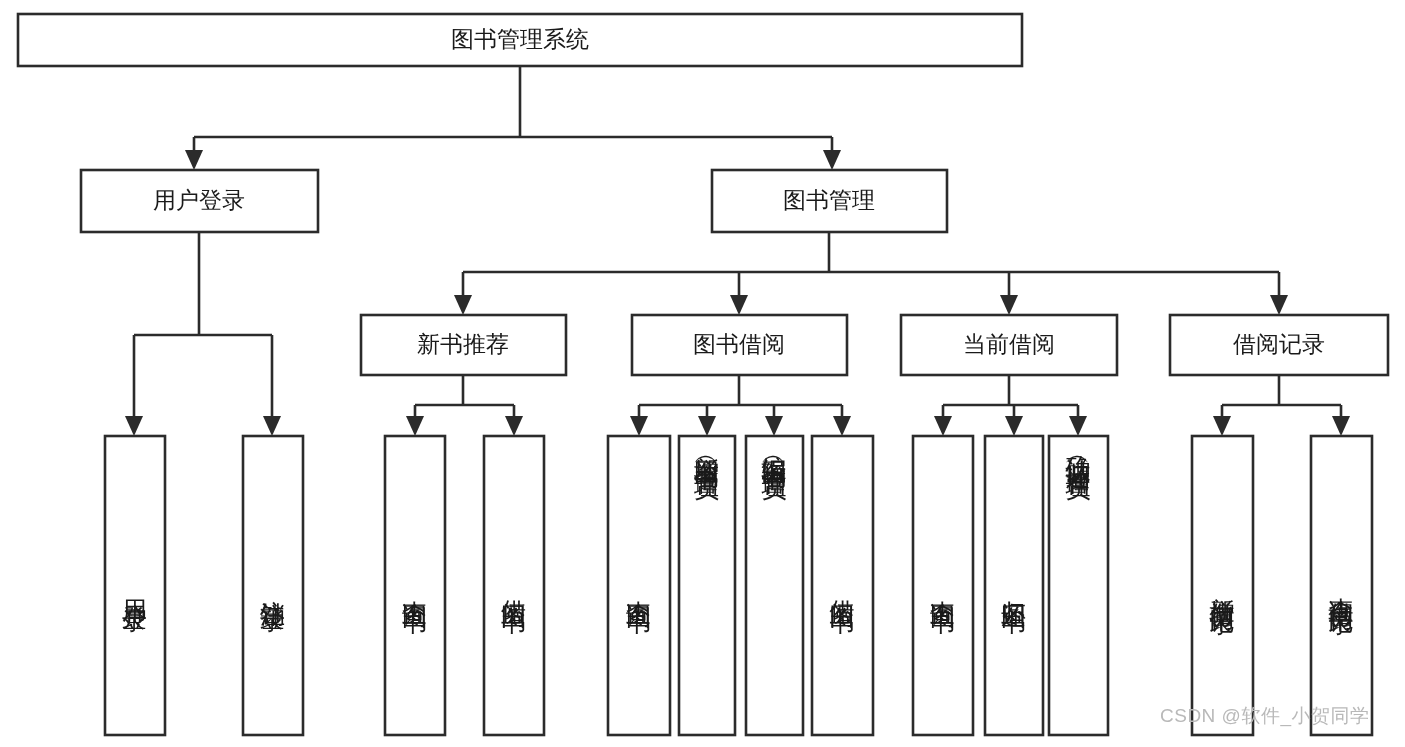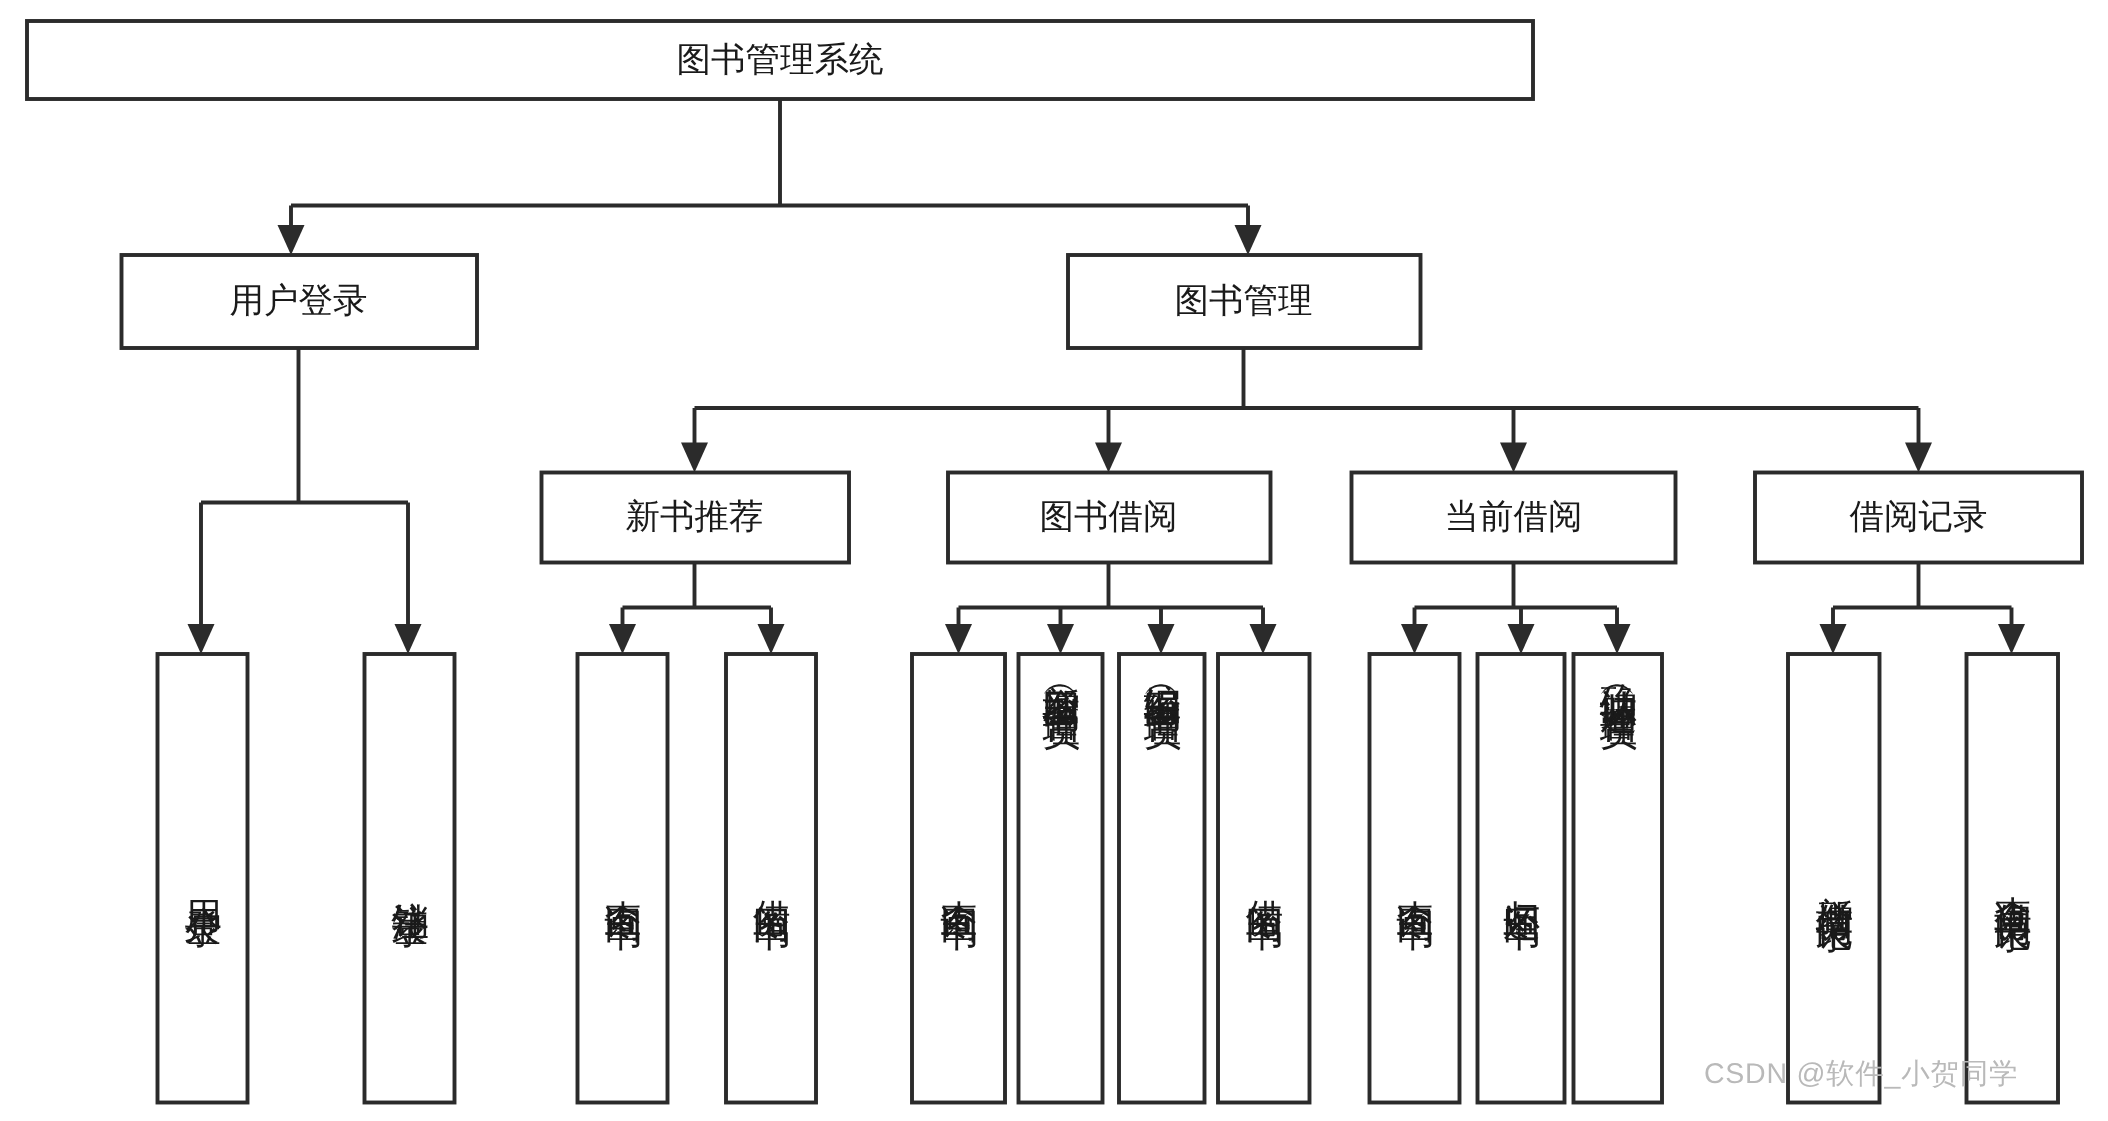--- a/index.html
+++ b/index.html
@@ -239,15 +239,15 @@
   <div class="leaf-label-wrap" style="left:1049px; top:436px; width:59px; height:299px; align-items:flex-start;">
     <span class="leaf-label">确认归还（管理员）</span>
   </div>
   <div class="leaf-label-wrap" style="left:1192px; top:436px; width:61px; height:299px;">
     <span class="leaf-label">新增借阅记录</span>
   </div>
   <div class="leaf-label-wrap" style="left:1311px; top:436px; width:61px; height:299px;">
     <span class="leaf-label">查询借阅记录</span>
   </div>
 
-  <div class="watermark" style="left:1136px; top:703px;text-align:right;">CSDN @软件_小贺同学</div>
+  <div class="watermark" style="left:1160px; top:703px;text-align:right;">CSDN @软件_小贺同学</div>
 
 </div>
 
 </body></html>

